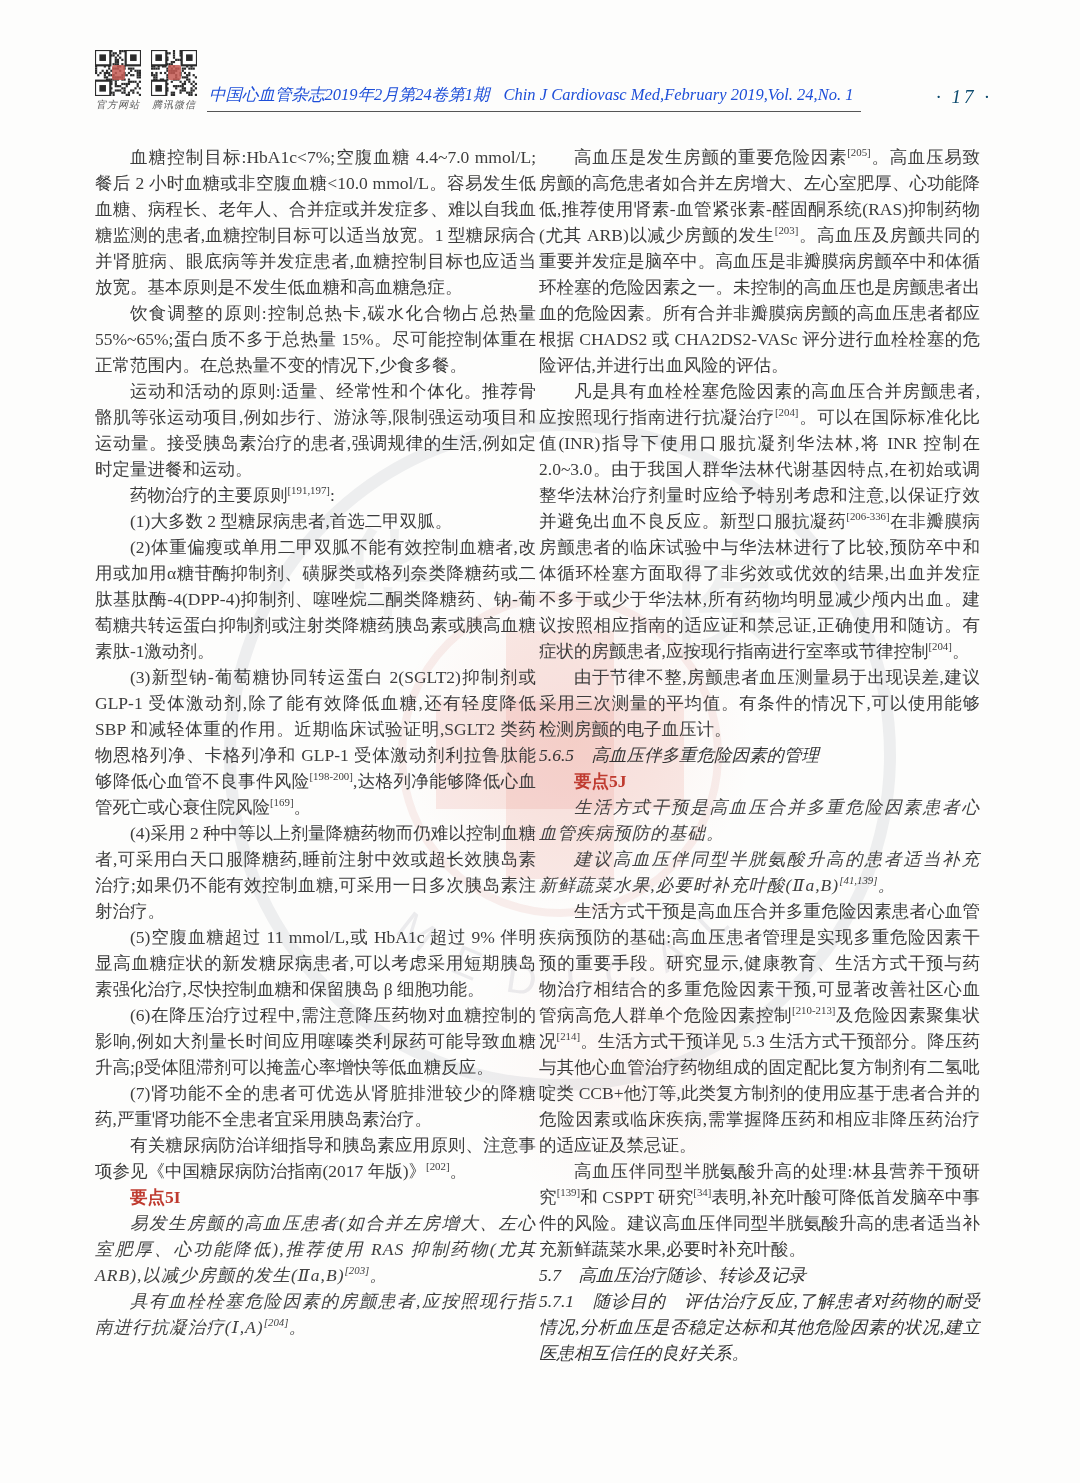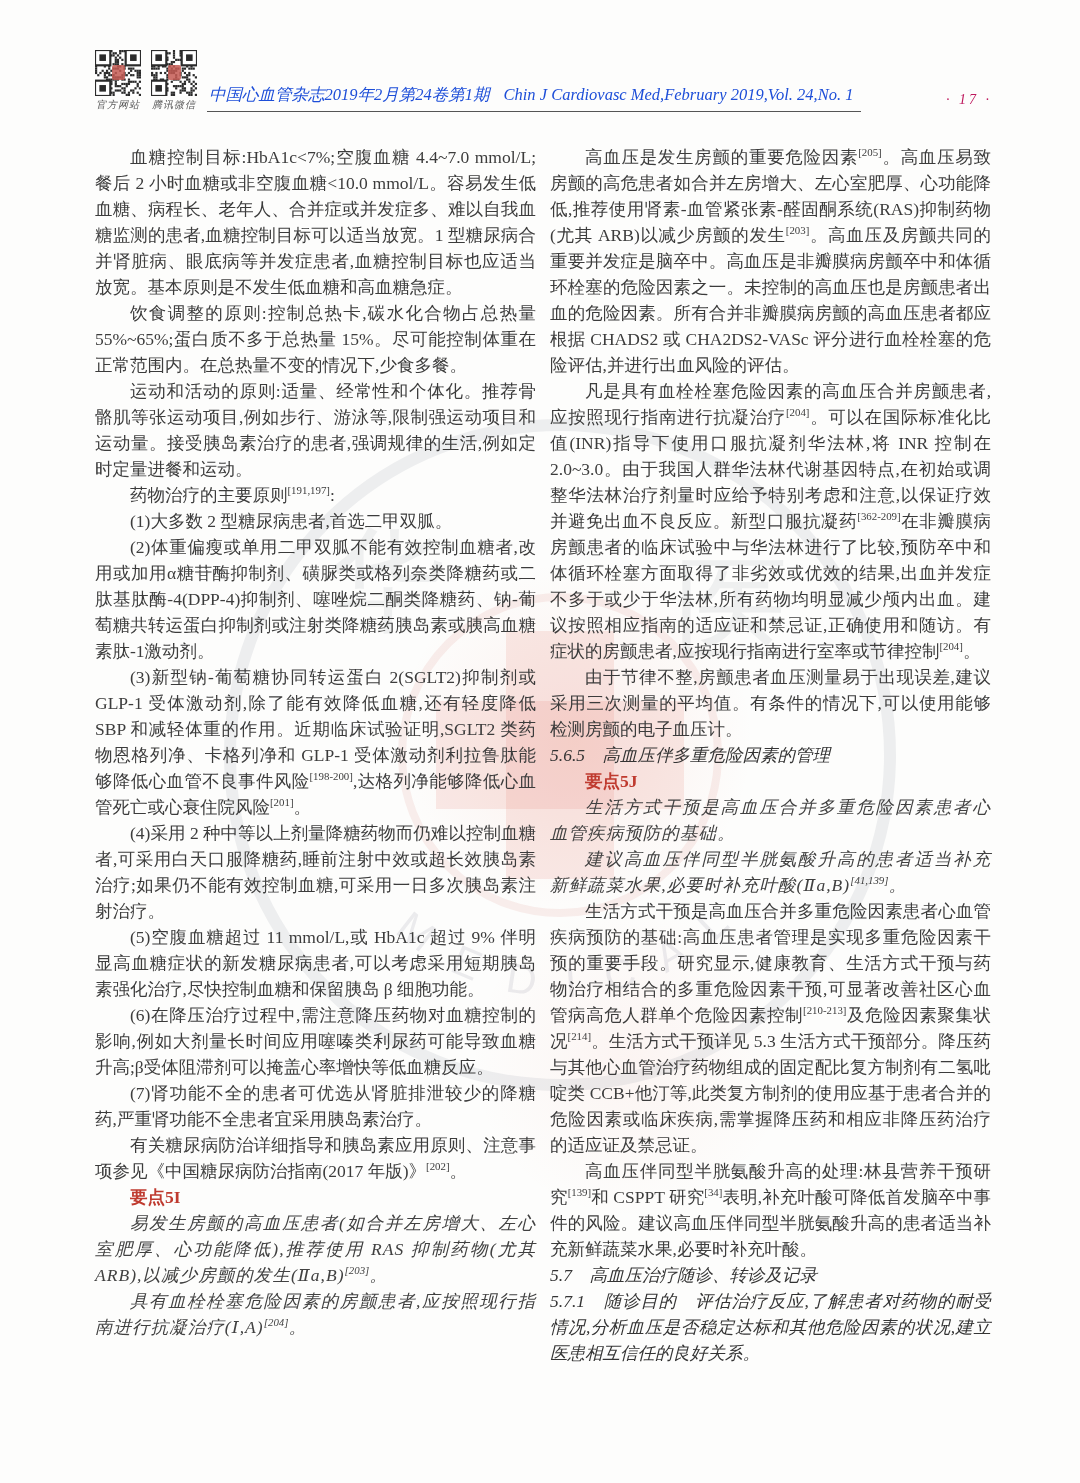--- a/index.html
+++ b/index.html
@@ -22,32 +22,32 @@
     background:rgba(196,90,84,0.85);border-radius:2px;
   }
   .qr-caption{font-size:10px;color:#5a5a5a;letter-spacing:1px;margin-top:2px;white-space:nowrap;}
   .journal-line{
     font-size:16.5px;color:#1d4ed8;
     border-bottom:1.5px solid #555;
     padding:0 8px 5px 2px;white-space:nowrap;
   }
   .journal-line .en{margin-left:14px;}
   .header-spacer{flex:1;}
-  .page-number{font-size:14px;color:#be185d;padding-bottom:4px;letter-spacing:3px;white-space:nowrap;}
+  .page-number{font-size:19px;color:#0c4a6e;padding-bottom:4px;letter-spacing:3px;white-space:nowrap;}
   
   .watermark,.blob{position:absolute;pointer-events:none;}
   .blob{border-radius:50%;}
   .blob1{left:395px;top:560px;width:360px;height:360px;
     background:radial-gradient(circle,rgba(236,128,108,0.11),rgba(236,128,108,0) 70%);}
   .blob2{left:470px;top:900px;width:320px;height:320px;
     background:radial-gradient(circle,rgba(236,128,108,0.07),rgba(236,128,108,0) 70%);}
   
   .columns{
     position:absolute;left:95px;top:144px;width:897px;
-    display:flex;gap:14px;
+    display:flex;gap:3px;
   }
   .col{width:441px;}
   .para{
     margin:0;font-size:17.5px;line-height:26px;color:#3c3c3c;
     text-align:justify;text-indent:2em;
   }
   .para sup.ref{font-size:0.62em;line-height:0;vertical-align:super;letter-spacing:0;}
   .section{text-indent:0;color:#343434;font-style:italic;}
   .keypoint{color:#bf3a2f;font-weight:bold;}
   .kaiti{font-style:italic;letter-spacing:0.06em;color:#414141;}
@@ -360,33 +360,33 @@
 </header>
 
 <main class="columns">
   <div class="col" id="col-left">
       <p class="para body">血糖控制目标:HbA1c&lt;7%;空腹血糖 4.4~7.0 mmol/L;餐后 2 小时血糖或非空腹血糖&lt;10.0 mmol/L。容易发生低血糖、病程长、老年人、合并症或并发症多、难以自我血糖监测的患者,血糖控制目标可以适当放宽。1 型糖尿病合并肾脏病、眼底病等并发症患者,血糖控制目标也应适当放宽。基本原则是不发生低血糖和高血糖急症。</p>
       <p class="para body">饮食调整的原则:控制总热卡,碳水化合物占总热量 55%~65%;蛋白质不多于总热量 15%。尽可能控制体重在正常范围内。在总热量不变的情况下,少食多餐。</p>
       <p class="para body">运动和活动的原则:适量、经常性和个体化。推荐骨骼肌等张运动项目,例如步行、游泳等,限制强运动项目和运动量。接受胰岛素治疗的患者,强调规律的生活,例如定时定量进餐和运动。</p>
       <p class="para body">药物治疗的主要原则<sup class="ref">[191,197]</sup>:</p>
       <p class="para body">(1)大多数 2 型糖尿病患者,首选二甲双胍。</p>
       <p class="para body">(2)体重偏瘦或单用二甲双胍不能有效控制血糖者,改用或加用α糖苷酶抑制剂、磺脲类或格列奈类降糖药或二肽基肽酶-4(DPP-4)抑制剂、噻唑烷二酮类降糖药、钠-葡萄糖共转运蛋白抑制剂或注射类降糖药胰岛素或胰高血糖素肽-1激动剂。</p>
-      <p class="para body">(3)新型钠-葡萄糖协同转运蛋白 2(SGLT2)抑制剂或 GLP-1 受体激动剂,除了能有效降低血糖,还有轻度降低 SBP 和减轻体重的作用。近期临床试验证明,SGLT2 类药物恩格列净、卡格列净和 GLP-1 受体激动剂利拉鲁肽能够降低心血管不良事件风险<sup class="ref">[198-200]</sup>,达格列净能够降低心血管死亡或心衰住院风险<sup class="ref">[201]</sup>。</p>
+      <p class="para body">(3)新型钠-葡萄糖协同转运蛋白 2(SGLT2)抑制剂或 GLP-1 受体激动剂,除了能有效降低血糖,还有轻度降低 SBP 和减轻体重的作用。近期临床试验证明,SGLT2 类药物恩格列净、卡格列净和 GLP-1 受体激动剂利拉鲁肽能够降低心血管不良事件风险<sup class="ref">[198-200]</sup>,达格列净能够降低心血管死亡或心衰住院风险<sup class="ref">[169]</sup>。</p>
       <p class="para body">(4)采用 2 种中等以上剂量降糖药物而仍难以控制血糖者,可采用白天口服降糖药,睡前注射中效或超长效胰岛素治疗;如果仍不能有效控制血糖,可采用一日多次胰岛素注射治疗。</p>
       <p class="para body">(5)空腹血糖超过 11 mmol/L,或 HbA1c 超过 9% 伴明显高血糖症状的新发糖尿病患者,可以考虑采用短期胰岛素强化治疗,尽快控制血糖和保留胰岛 β 细胞功能。</p>
       <p class="para body">(6)在降压治疗过程中,需注意降压药物对血糖控制的影响,例如大剂量长时间应用噻嗪类利尿药可能导致血糖升高;β受体阻滞剂可以掩盖心率增快等低血糖反应。</p>
       <p class="para body">(7)肾功能不全的患者可优选从肾脏排泄较少的降糖药,严重肾功能不全患者宜采用胰岛素治疗。</p>
       <p class="para body">有关糖尿病防治详细指导和胰岛素应用原则、注意事项参见《中国糖尿病防治指南(2017 年版)》<sup class="ref">[202]</sup>。</p>
       <p class="para keypoint">要点5I</p>
       <p class="para kaiti">易发生房颤的高血压患者(如合并左房增大、左心室肥厚、心功能降低),推荐使用 RAS 抑制药物(尤其 ARB),以减少房颤的发生(Ⅱa,B)<sup class="ref">[203]</sup>。</p>
       <p class="para kaiti">具有血栓栓塞危险因素的房颤患者,应按照现行指南进行抗凝治疗(Ⅰ,A)<sup class="ref">[204]</sup>。</p>
     </div>
   <div class="col" id="col-right">
       <p class="para body">高血压是发生房颤的重要危险因素<sup class="ref">[205]</sup>。高血压易致房颤的高危患者如合并左房增大、左心室肥厚、心功能降低,推荐使用肾素-血管紧张素-醛固酮系统(RAS)抑制药物(尤其 ARB)以减少房颤的发生<sup class="ref">[203]</sup>。高血压及房颤共同的重要并发症是脑卒中。高血压是非瓣膜病房颤卒中和体循环栓塞的危险因素之一。未控制的高血压也是房颤患者出血的危险因素。所有合并非瓣膜病房颤的高血压患者都应根据 CHADS2 或 CHA2DS2-VASc 评分进行血栓栓塞的危险评估,并进行出血风险的评估。</p>
-      <p class="para body">凡是具有血栓栓塞危险因素的高血压合并房颤患者,应按照现行指南进行抗凝治疗<sup class="ref">[204]</sup>。可以在国际标准化比值(INR)指导下使用口服抗凝剂华法林,将 INR 控制在 2.0~3.0。由于我国人群华法林代谢基因特点,在初始或调整华法林治疗剂量时应给予特别考虑和注意,以保证疗效并避免出血不良反应。新型口服抗凝药<sup class="ref">[362-209]</sup>在非瓣膜病房颤患者的临床试验中与华法林进行了比较,预防卒中和体循环栓塞方面取得了非劣效或优效的结果,出血并发症不多于或少于华法林,所有药物均明显减少颅内出血。建议按照相应指南的适应证和禁忌证,正确使用和随访。有症状的房颤患者,应按现行指南进行室率或节律控制<sup class="ref">[204]</sup>。</p>
+      <p class="para body">凡是具有血栓栓塞危险因素的高血压合并房颤患者,应按照现行指南进行抗凝治疗<sup class="ref">[204]</sup>。可以在国际标准化比值(INR)指导下使用口服抗凝剂华法林,将 INR 控制在 2.0~3.0。由于我国人群华法林代谢基因特点,在初始或调整华法林治疗剂量时应给予特别考虑和注意,以保证疗效并避免出血不良反应。新型口服抗凝药<sup class="ref">[206-336]</sup>在非瓣膜病房颤患者的临床试验中与华法林进行了比较,预防卒中和体循环栓塞方面取得了非劣效或优效的结果,出血并发症不多于或少于华法林,所有药物均明显减少颅内出血。建议按照相应指南的适应证和禁忌证,正确使用和随访。有症状的房颤患者,应按现行指南进行室率或节律控制<sup class="ref">[204]</sup>。</p>
       <p class="para body">由于节律不整,房颤患者血压测量易于出现误差,建议采用三次测量的平均值。有条件的情况下,可以使用能够检测房颤的电子血压计。</p>
       <p class="para section">5.6.5　高血压伴多重危险因素的管理</p>
       <p class="para keypoint">要点5J</p>
       <p class="para kaiti">生活方式干预是高血压合并多重危险因素患者心血管疾病预防的基础。</p>
       <p class="para kaiti">建议高血压伴同型半胱氨酸升高的患者适当补充新鲜蔬菜水果,必要时补充叶酸(Ⅱa,B)<sup class="ref">[41,139]</sup>。</p>
       <p class="para body">生活方式干预是高血压合并多重危险因素患者心血管疾病预防的基础:高血压患者管理是实现多重危险因素干预的重要手段。研究显示,健康教育、生活方式干预与药物治疗相结合的多重危险因素干预,可显著改善社区心血管病高危人群单个危险因素控制<sup class="ref">[210-213]</sup>及危险因素聚集状况<sup class="ref">[214]</sup>。生活方式干预详见 5.3 生活方式干预部分。降压药与其他心血管治疗药物组成的固定配比复方制剂有二氢吡啶类 CCB+他汀等,此类复方制剂的使用应基于患者合并的危险因素或临床疾病,需掌握降压药和相应非降压药治疗的适应证及禁忌证。</p>
       <p class="para body">高血压伴同型半胱氨酸升高的处理:林县营养干预研究<sup class="ref">[139]</sup>和 CSPPT 研究<sup class="ref">[34]</sup>表明,补充叶酸可降低首发脑卒中事件的风险。建议高血压伴同型半胱氨酸升高的患者适当补充新鲜蔬菜水果,必要时补充叶酸。</p>
       <p class="para section">5.7　高血压治疗随诊、转诊及记录</p>
       <p class="para section">5.7.1　随诊目的　评估治疗反应,了解患者对药物的耐受情况,分析血压是否稳定达标和其他危险因素的状况,建立医患相互信任的良好关系。</p>
     </div>

